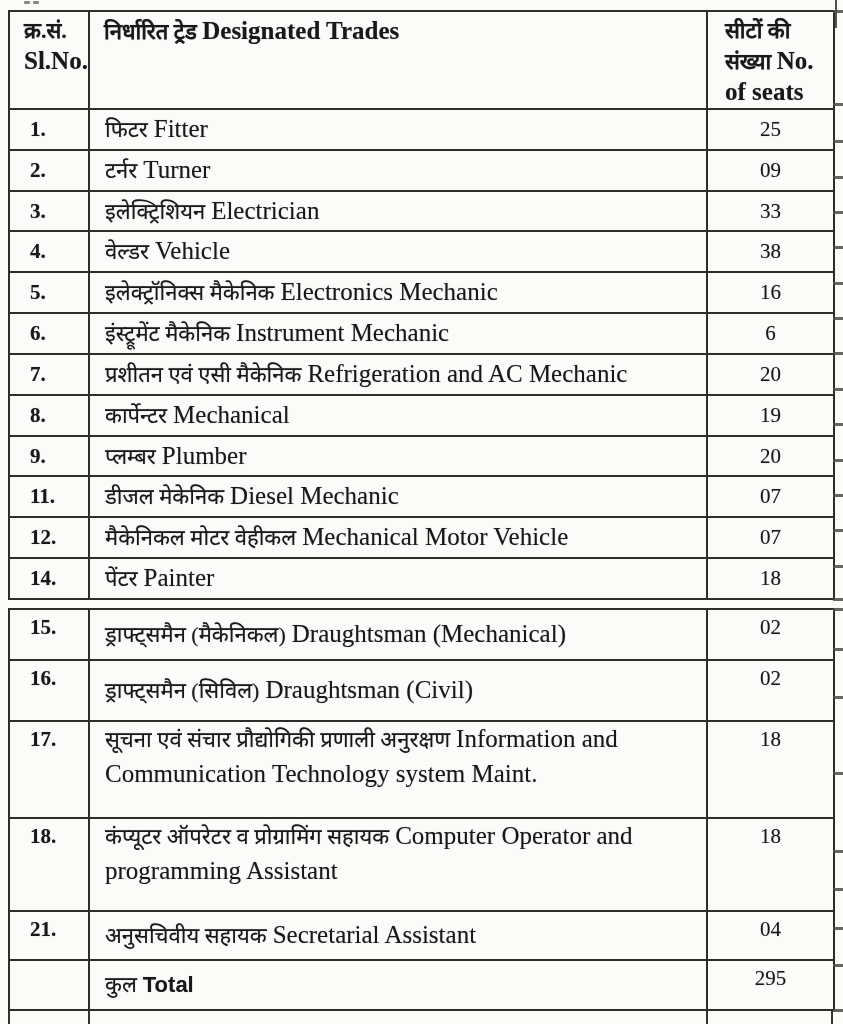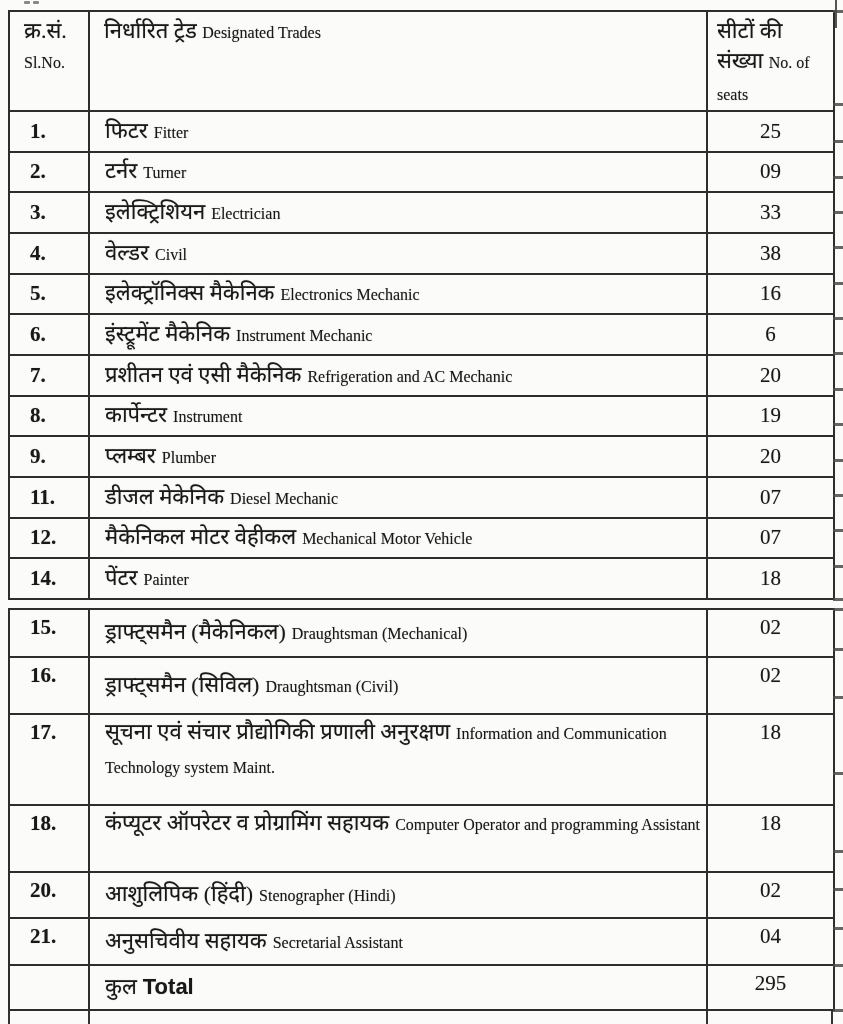--- a/index.html
+++ b/index.html
@@ -14,33 +14,33 @@
   .page *{box-sizing:border-box;}
   table{
     position:absolute;left:8px;width:825px;
     border-collapse:collapse;table-layout:fixed;
   }
   td,th{border:2px solid #2e2d2c;overflow:hidden;}
   #sec1{top:10px;height:590px;}
   #sec2{top:608px;height:403px;}
   
   thead th{
-    font-weight:normal;text-align:left;vertical-align:top;
+    font-weight:bold;text-align:left;vertical-align:top;
     font-size:22px;line-height:30px;
     padding:4px 4px 0 14px;
     margin-left:32px;
   }
   thead tr{height:95px;}
-  th.seats-h{padding-left:9px;padding-right:4px;}
+  th.seats-h{padding-left:17px;padding-right:4px;}
   
   td.sl{font-weight:bold;font-size:21px;padding-left:20px;vertical-align:middle;}
   td.trade{font-size:21px;padding-left:15px;vertical-align:middle;line-height:33px;}
   td.seats{text-align:center;font-size:21px;vertical-align:middle;padding:0 6px;}
   .hi{font-size:22px;}
-  .en{font-size:16px;}
+  .en{font-size:25px;}
   .trade .en{margin-left:6px;}
   
   td,th{text-shadow:0 0 1px rgba(45,42,40,.4);}
   
   #sec2 tr:nth-child(1){height:40px;}
   #sec2 tr:nth-child(2){height:48px;}
   #sec2 tr:nth-child(3){height:76px;}
   #sec2 tr:nth-child(4){height:56px;font-family:Liberation Serif, serif;}
   #sec2 tr:nth-child(5){height:38px;}
   #sec2 tr:nth-child(6){height:39px;}
@@ -106,21 +106,21 @@
         <tr>
     <td class="sl">3.</td>
     <td class="trade">
       <span class="hi">इलेक्ट्रिशियन</span><span class="en">Electrician</span>
     </td>
     <td class="seats">33</td>
   </tr>
         <tr>
     <td class="sl">4.</td>
     <td class="trade">
-      <span class="hi">वेल्डर</span><span class="en">Civil</span>
+      <span class="hi">वेल्डर</span><span class="en">Vehicle</span>
     </td>
     <td class="seats">38</td>
   </tr>
         <tr>
     <td class="sl">5.</td>
     <td class="trade">
       <span class="hi">इलेक्ट्रॉनिक्स मैकेनिक</span><span class="en">Electronics Mechanic</span>
     </td>
     <td class="seats">16</td>
   </tr>
@@ -134,21 +134,21 @@
         <tr>
     <td class="sl">7.</td>
     <td class="trade">
       <span class="hi">प्रशीतन एवं एसी मैकेनिक</span><span class="en">Refrigeration and AC Mechanic</span>
     </td>
     <td class="seats">20</td>
   </tr>
         <tr>
     <td class="sl">8.</td>
     <td class="trade">
-      <span class="hi">कार्पेन्टर</span><span class="en">Instrument</span>
+      <span class="hi">कार्पेन्टर</span><span class="en">Mechanical</span>
     </td>
     <td class="seats">19</td>
   </tr>
         <tr>
     <td class="sl">9.</td>
     <td class="trade">
       <span class="hi">प्लम्बर</span><span class="en">Plumber</span>
     </td>
     <td class="seats">20</td>
   </tr>
@@ -203,27 +203,20 @@
       <span class="hi">सूचना एवं संचार प्रौद्योगिकी प्रणाली अनुरक्षण</span><span class="en">Information and Communication Technology system Maint.</span>
     </td>
     <td class="seats">18</td>
   </tr>
         <tr class="two-line">
     <td class="sl">18.</td>
     <td class="trade">
       <span class="hi">कंप्यूटर ऑपरेटर व प्रोग्रामिंग सहायक</span><span class="en">Computer Operator and programming Assistant</span>
     </td>
     <td class="seats">18</td>
-  </tr>
-        <tr>
-    <td class="sl">20.</td>
-    <td class="trade">
-      <span class="hi">आशुलिपिक (हिंदी)</span><span class="en">Stenographer (Hindi)</span>
-    </td>
-    <td class="seats">02</td>
   </tr>
         <tr>
     <td class="sl">21.</td>
     <td class="trade">
       <span class="hi">अनुसचिवीय सहायक</span><span class="en">Secretarial Assistant</span>
     </td>
     <td class="seats">04</td>
   </tr>
         <tr class="total-row">
     <td class="sl"></td>

